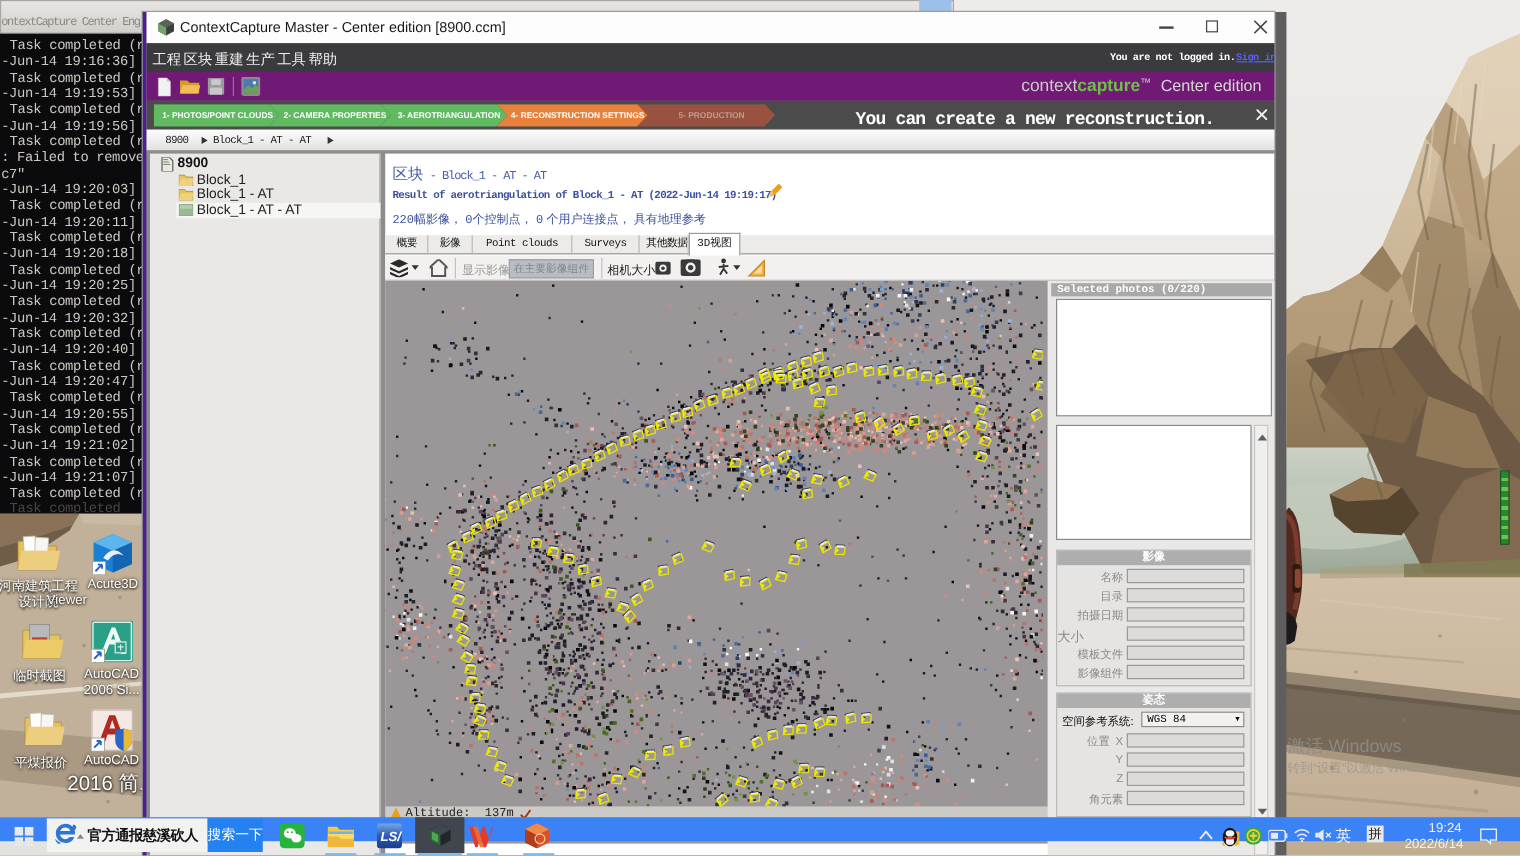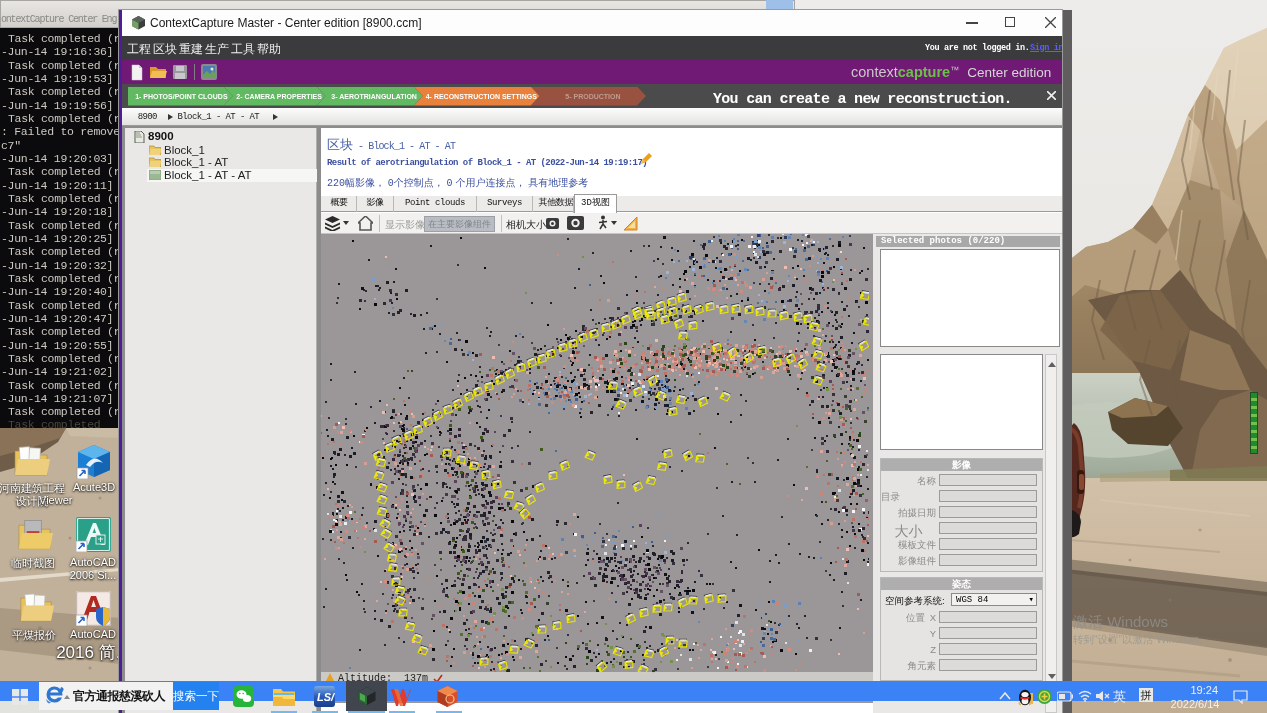--- a/index.html
+++ b/index.html
@@ -548,25 +548,25 @@
         <div class="ab" style="left:7px;top:15px;width:180px;height:98px;background:#fff;border:1px solid #888"></div>
         <div class="ab" style="left:7px;top:120px;width:163px;height:96px;background:#fff;border:1px solid #888"></div>
         <div class="ab" style="left:172px;top:120px;width:12px;height:359px;background:#f0efee;border:1px solid #c8c8c6">
           <div class="ab" style="left:2px;top:3px;width:0;height:0;border:4px solid transparent;border-bottom:5px solid #606060"></div>
           <div class="ab" style="left:2px;top:319px;width:0;height:0;border:4px solid transparent;border-top:5px solid #606060"></div>
         </div>
         <div class="ab" style="left:7px;top:224px;width:163px;height:114px;background:#e6e4e3;border:1px solid #b8b8b6">
           <div class="ab" style="left:0;top:0;width:161px;height:12px;background:#aeaeae;color:#fff;font-size:9.5px;font-weight:bold;text-align:center;line-height:12px">影像</div>
           <div class="ab" style="left:0;top:16px;width:55px;text-align:right;font-size:9.5px;color:#8a8a88">名称</div>
           <div class="ab" style="left:58px;top:15px;width:98px;height:12px;background:#dcdbda;border:1px solid #9a9a98"></div>
-          <div class="ab" style="left:0;top:32px;width:55px;text-align:left;font-size:9.5px;color:#8a8a88">目录</div>
+          <div class="ab" style="left:0;top:32px;width:55px;text-align:right;font-size:9.5px;color:#8a8a88">目录</div>
           <div class="ab" style="left:58px;top:31px;width:98px;height:12px;background:#dcdbda;border:1px solid #9a9a98"></div>
           <div class="ab" style="left:0;top:48px;width:55px;text-align:right;font-size:9.5px;color:#8a8a88">拍摄日期</div>
           <div class="ab" style="left:58px;top:47px;width:98px;height:12px;background:#dcdbda;border:1px solid #9a9a98"></div>
-          <div class="ab" style="left:0;top:64px;width:55px;text-align:center;font-size:14px;color:#8a8a88">大小</div>
+          <div class="ab" style="left:0;top:64px;width:55px;text-align:left;font-size:11px;color:#8a8a88">大小</div>
           <div class="ab" style="left:58px;top:63px;width:98px;height:12px;background:#dcdbda;border:1px solid #9a9a98"></div>
           <div class="ab" style="left:0;top:80px;width:55px;text-align:right;font-size:9.5px;color:#8a8a88">模板文件</div>
           <div class="ab" style="left:58px;top:79px;width:98px;height:12px;background:#dcdbda;border:1px solid #9a9a98"></div>
           <div class="ab" style="left:0;top:96px;width:55px;text-align:right;font-size:9.5px;color:#8a8a88">影像组件</div>
           <div class="ab" style="left:58px;top:95px;width:98px;height:12px;background:#dcdbda;border:1px solid #9a9a98"></div>
         </div>
         <div class="ab" style="left:7px;top:343px;width:163px;height:104px;background:#e6e4e3;border:1px solid #b8b8b6">
           <div class="ab" style="left:0;top:0;width:161px;height:12px;background:#aeaeae;color:#fff;font-size:9.5px;font-weight:bold;text-align:center;line-height:12px">姿态</div>
           <div class="ab" style="left:4px;top:17px;font-size:9.5px;color:#111">空间参考系统:</div>
           <div class="ab mono" style="left:70px;top:15px;width:86px;height:13px;background:#f2f1f0;border:1px solid #8a8a88;font-size:9px;line-height:12px;padding-left:4px">WGS 84<span style="float:right;margin-right:2px">▾</span></div>

